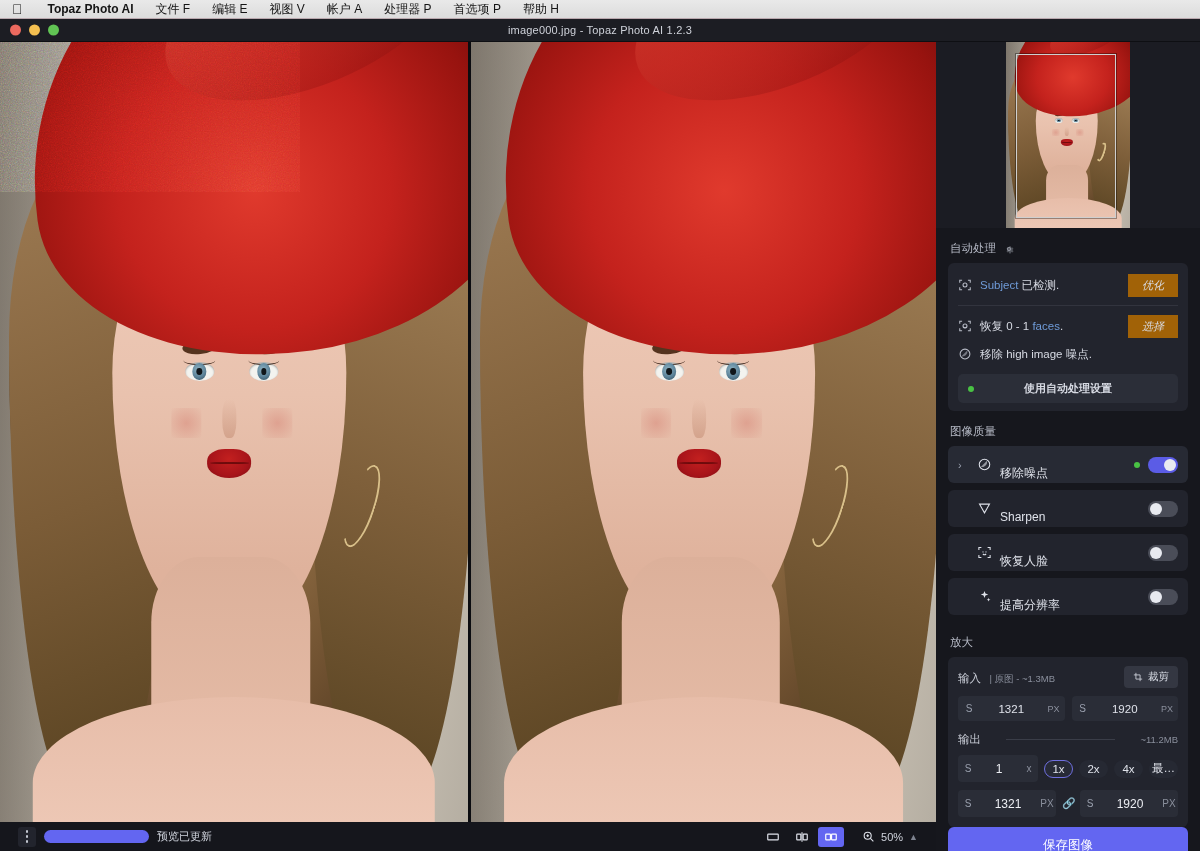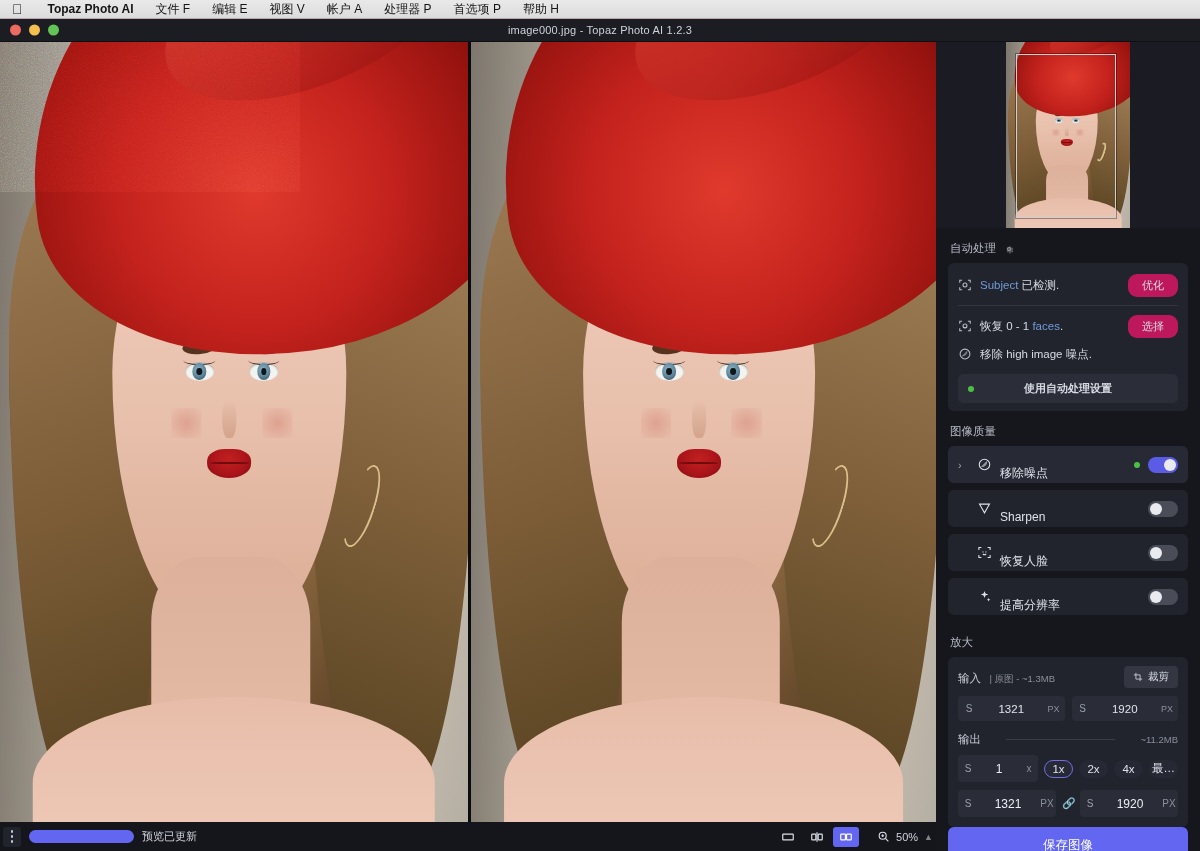--- a/index.html
+++ b/index.html
@@ -157,23 +157,24 @@
 
   .sec { padding: 0 12px; }
   .sec-title { font-size: 11.5px; color: #b6bac6; margin: 13px 0 7px 2px; display:flex; align-items:center; gap:7px; }
   .gear { width: 12px; height: 12px; opacity: .8; }
 
   .card { background: #22242d; border-radius: 6px; padding: 8px 10px; }
   .row { display: flex; align-items: center; gap: 8px; min-height: 28px; }
   .row .txt { font-size: 11.5px; color: #d7dae3; flex: 1; }
   .accent-word { color: #6f9bd8; }
   .pillbtn {
-    background: #be185d; color: #d9dce5; font-size: 11px;
-    border: none; border-radius: 9px; padding: 4px 14px; cursor: pointer;
+    background: #a16207; color: #d9dce5; font-size: 11px;
+    border: none; border-radius: 0; padding: 4px 14px; cursor: pointer;
     font-family: inherit;
+    font-style: italic;
   }
   .sep { height: 1px; background: #32343e; margin: 6px 0; }
   .autobtn {
     margin-top: 6px; width: 100%; background: #2b2e38; border: none; border-radius: 5px;
     color: #d7dae3; font-size: 11px; padding: 7px 0; cursor: pointer; position: relative;
     font-family: inherit;
     font-weight: bold;
   }
   .green-dot { position: absolute; left: 10px; top: 50%; transform: translateY(-50%);
                width: 6px; height: 6px; border-radius: 50%; background: #49c244; }
@@ -222,21 +223,21 @@
 
   .spacer { flex: 1; }
   .savewrap { padding: 0 12px 10px; }
   .savebtn { width: 100%; height: 36px; border: none; border-radius: 6px;
              background: #6366f1; color: #fff; font-size: 12.5px; cursor: pointer;
              font-family: inherit; }
 
   
   .bottombar {
     position: absolute; left: 0; top: 822px; width: 936px; height: 29px;
-    background: #15161c; display: flex; align-items: center; padding: 0 3px; gap: 8px;
+    background: #15161c; display: flex; align-items: center; padding: 0 18px; gap: 8px;
   }
   .kebab { width: 18px; height: 20px; display: flex; flex-direction: column; align-items: center;
            justify-content: center; gap: 2.5px; background: #22242d; border-radius: 3px; cursor: pointer; }
   .kebab i { width: 2.5px; height: 2.5px; border-radius: 50%; background: #c3c7d1; display: block; }
   .progress { width: 105px; height: 13px; border-radius: 7px; background: #6366f1; }
   .statustxt { font-size: 11px; color: #cfd3dc; }
   .bspacer { flex: 1; }
   .viewbtns { display: flex; align-items: center; gap: 3px; }
   .vb { width: 26px; height: 20px; border-radius: 3px; display: flex; align-items: center;
         justify-content: center; cursor: pointer; background: transparent; }

